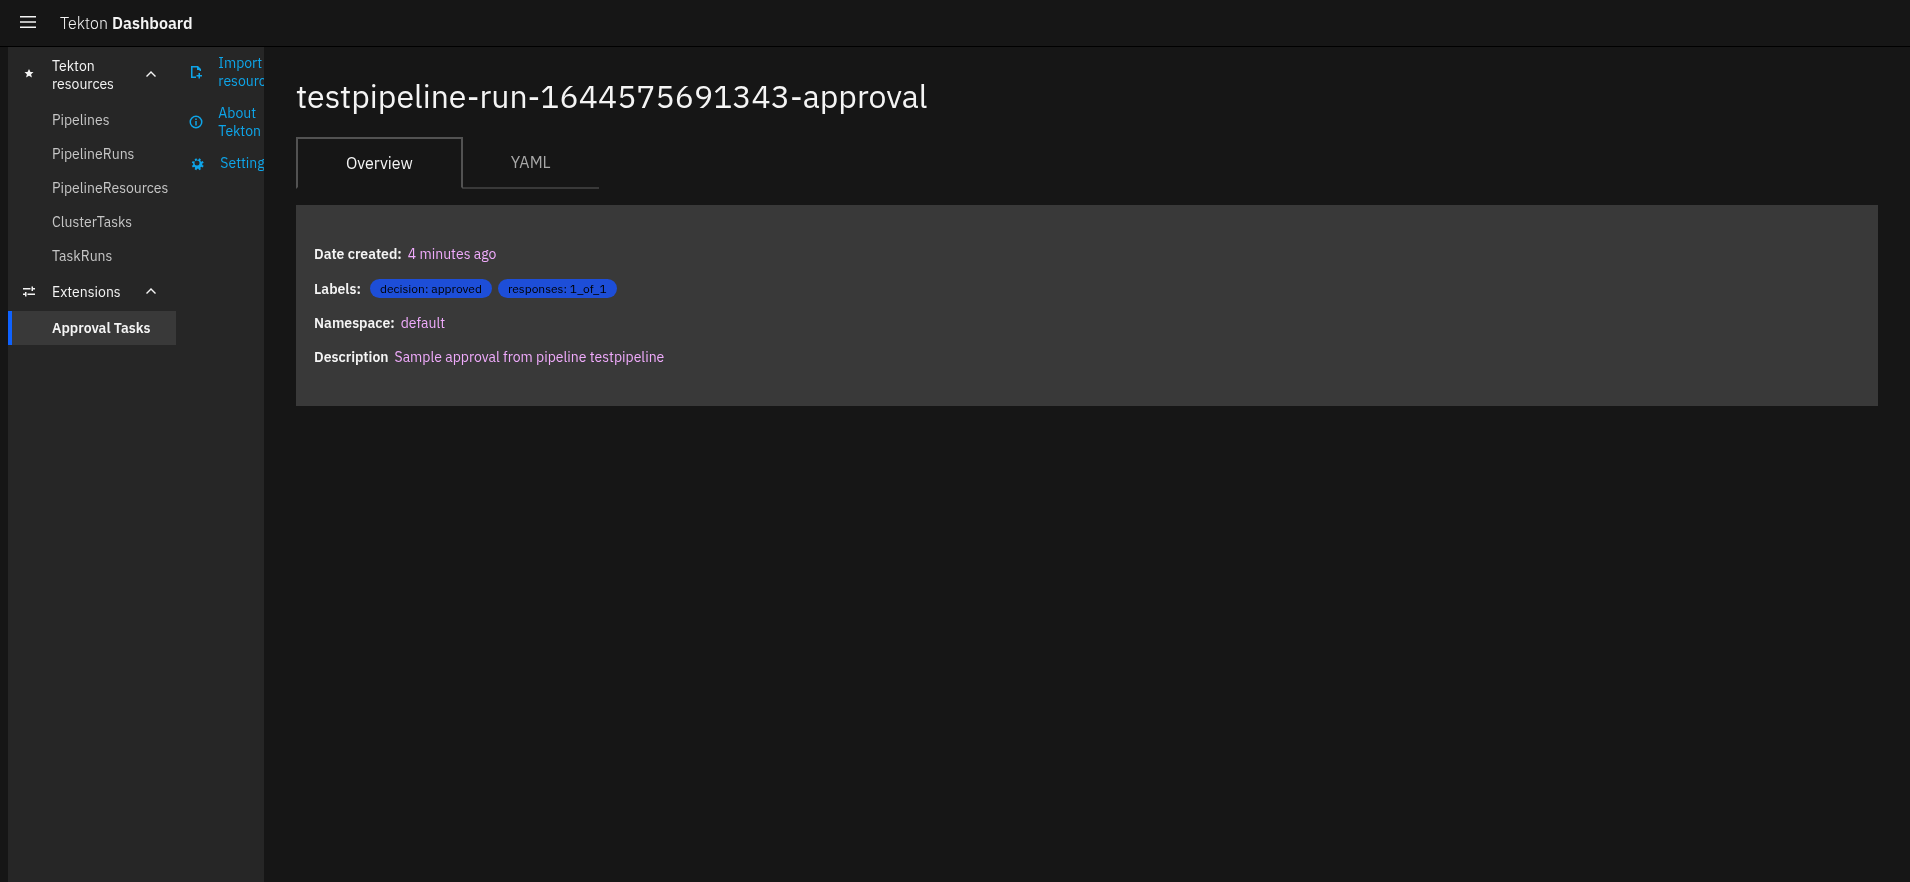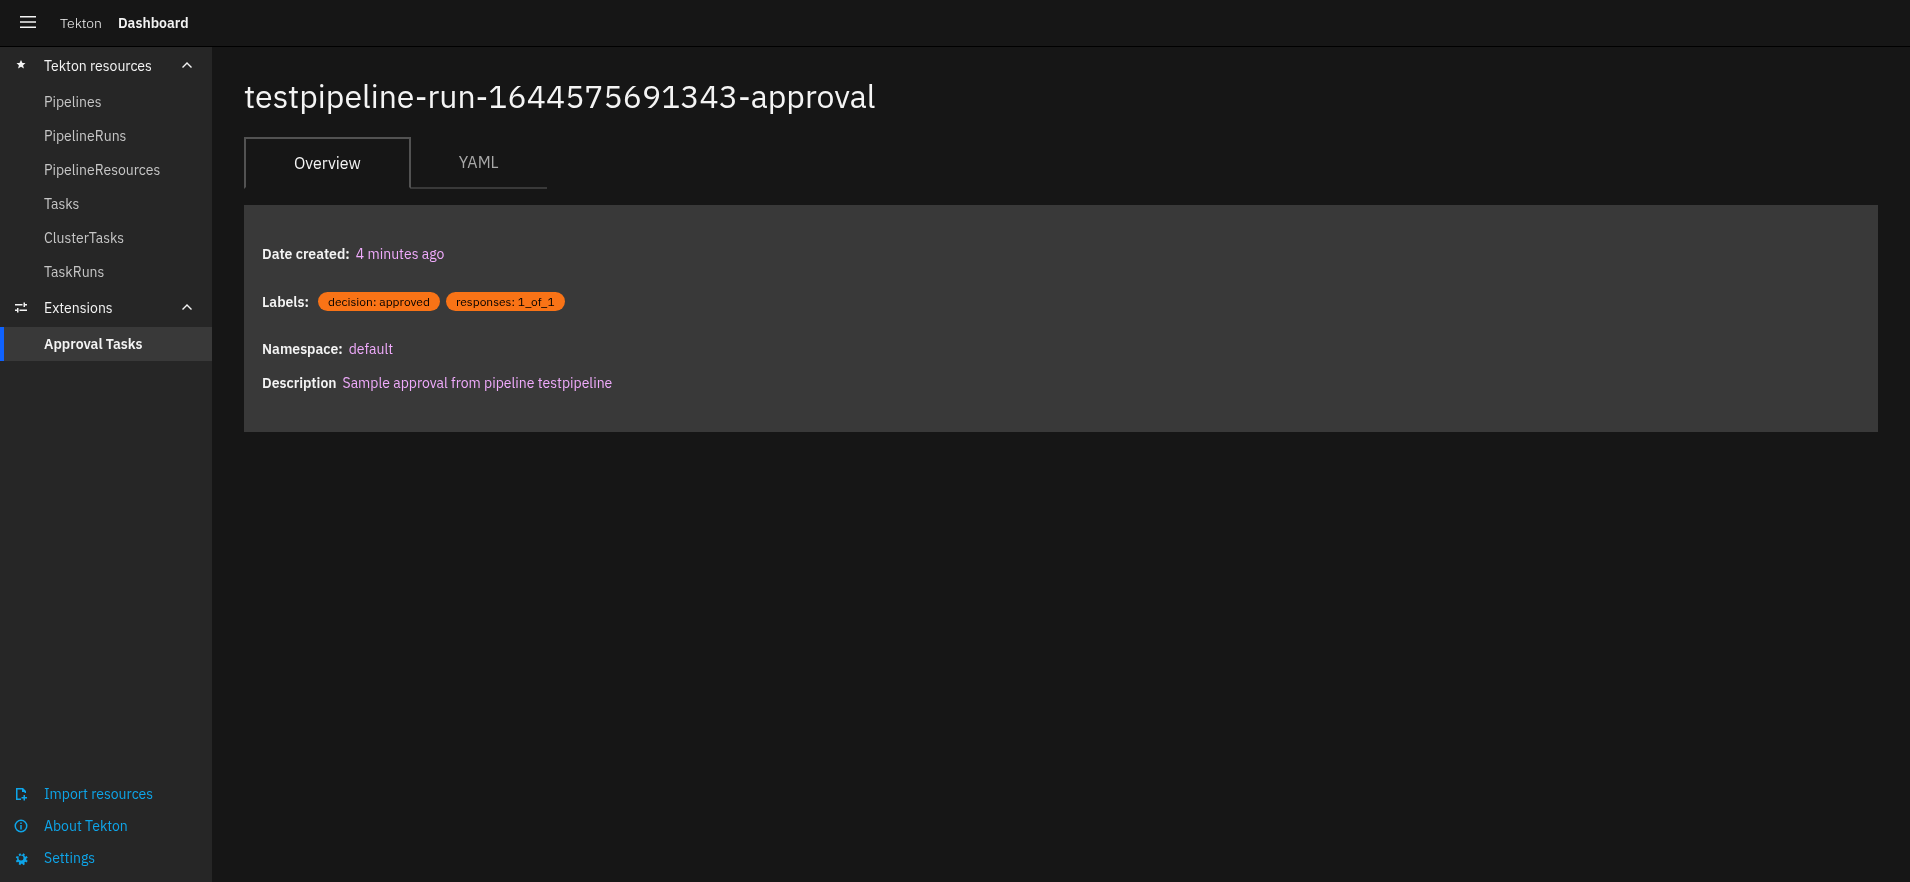--- a/index.html
+++ b/index.html
@@ -33,46 +33,47 @@
       cursor: pointer;
       padding: 8px;
       display: flex;
       align-items: center;
       justify-content: center;
       margin-right: 14px;
       margin-left: -6px;
     }
 
     .header-title {
-      font-size: 14px;
+      font-size: 16px;
       font-weight: 400;
       color: #f4f4f4;
       display: flex;
-      gap: 16px;
+      gap: 4px;
     }
 
     .header-title .prefix {
       font-weight: 300;
     }
 
     .header-title .suffix {
       font-weight: 600;
     }
 
     .app-body {
       display: flex;
       height: calc(100% - 47px);
     }
 
     .sidebar {
-      width: 212px;
+      width: 256px;
       background: #262626;
       display: flex;
-      flex-direction: column;
+      flex-direction: row;
       overflow-y: auto;
+      margin-left: 8px;
     }
 
     .sidebar-scroll {
       flex: 1;
     }
 
     .nav-group-header {
       display: flex;
       align-items: center;
       padding: 10px 16px 10px 12px;
@@ -205,26 +206,26 @@
       margin-right: 6px;
     }
 
     .detail-value {
       color: #f0abfc;
       font-weight: 400;
     }
 
     .tag {
       display: inline-block;
-      background: #f97316;
+      background: #1d4ed8;
       color: #000;
       font-size: 12px;
       padding: 2px 10px;
       border-radius: 12px;
-      margin: 13px 3px;
+      margin: 0 3px;
       font-weight: 400;
     }
 
     svg {
       fill: currentColor;
     }
   </style>
 </head>
 <body>
 
@@ -263,23 +264,20 @@
         <a class="nav-item">
           <span>Pipelines</span>
         </a>
         <a class="nav-item">
           <span>PipelineRuns</span>
         </a>
         <a class="nav-item">
           <span>PipelineResources</span>
         </a>
         <a class="nav-item">
-          <span>Tasks</span>
-        </a>
-        <a class="nav-item">
           <span>ClusterTasks</span>
         </a>
         <a class="nav-item">
           <span>TaskRuns</span>
         </a>
       </div>
 
       <div class="nav-group-header">
         <span class="icon-slot">
           <svg width="16" height="16" viewBox="0 0 16 16">

